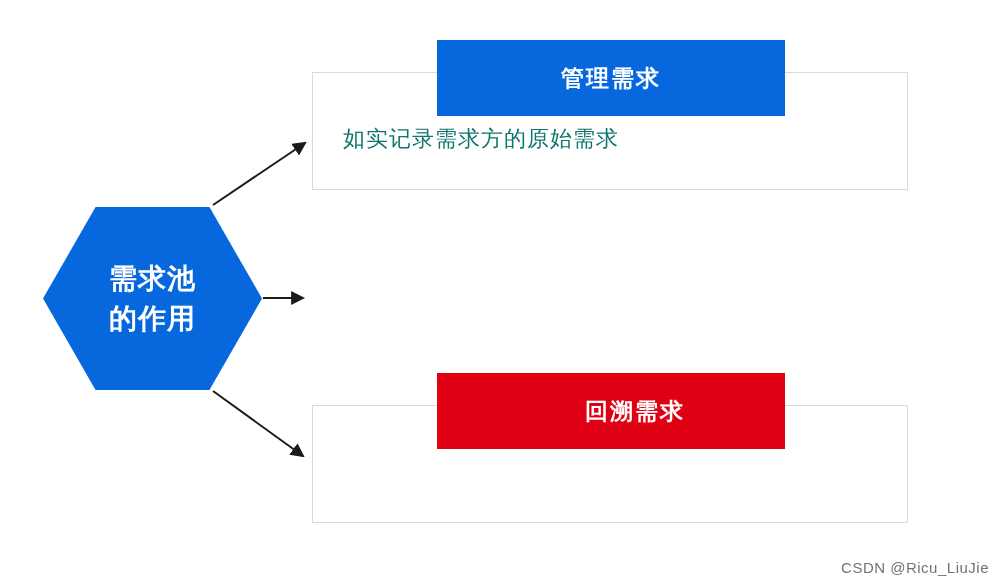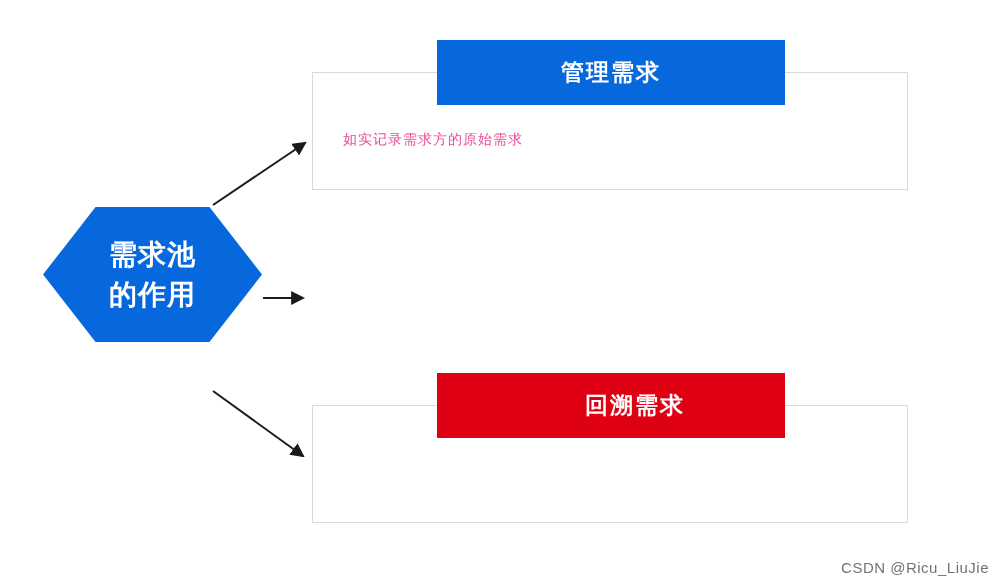--- a/index.html
+++ b/index.html
@@ -17,21 +17,21 @@
   .arrow-layer {
     position: absolute;
     left: 0; top: 0;
     width: 1005px; height: 587px;
     pointer-events: none;
   }
 
   .hexagon {
     position: absolute;
     left: 43px; top: 207px;
-    width: 219px; height: 135px;
+    width: 219px; height: 183px;
     clip-path: polygon(24% 0%, 76% 0%, 100% 50%, 76% 100%, 24% 100%, 0% 50%);
     display: flex;
     align-items: center;
     justify-content: center;
   }
   .hex-label {
     color: #ffffff;
     font-size: 28px;
     font-weight: bold;
     line-height: 40px;
@@ -50,39 +50,39 @@
   }
   .card-1 { top: 72px; }
   .card-2 { top: 240px; }
   .card-3 { top: 405px; }
 
   .banner {
     position: absolute;
     left: 124px;
     top: -33px;
     width: 348px;
-    height: 65px;
+    height: 76px;
     display: flex;
     align-items: center;
     justify-content: center;
   }
   .banner-title {
     color: #ffffff;
     font-size: 23px;
     font-weight: bold;
     letter-spacing: 2px;
   }
 
   .card-desc {
     position: absolute;
     left: 30px;
     top: 51px;
     right: 20px;
-    color: #ec4899;
-    font-size: 14px;
+    color: #0f766e;
+    font-size: 22px;
     line-height: 30px;
     letter-spacing: 1px;
   }
 
   .watermark {
     position: absolute;
     right: 16px;
     bottom: 11px;
     color: #737373;
     font-size: 15px;

